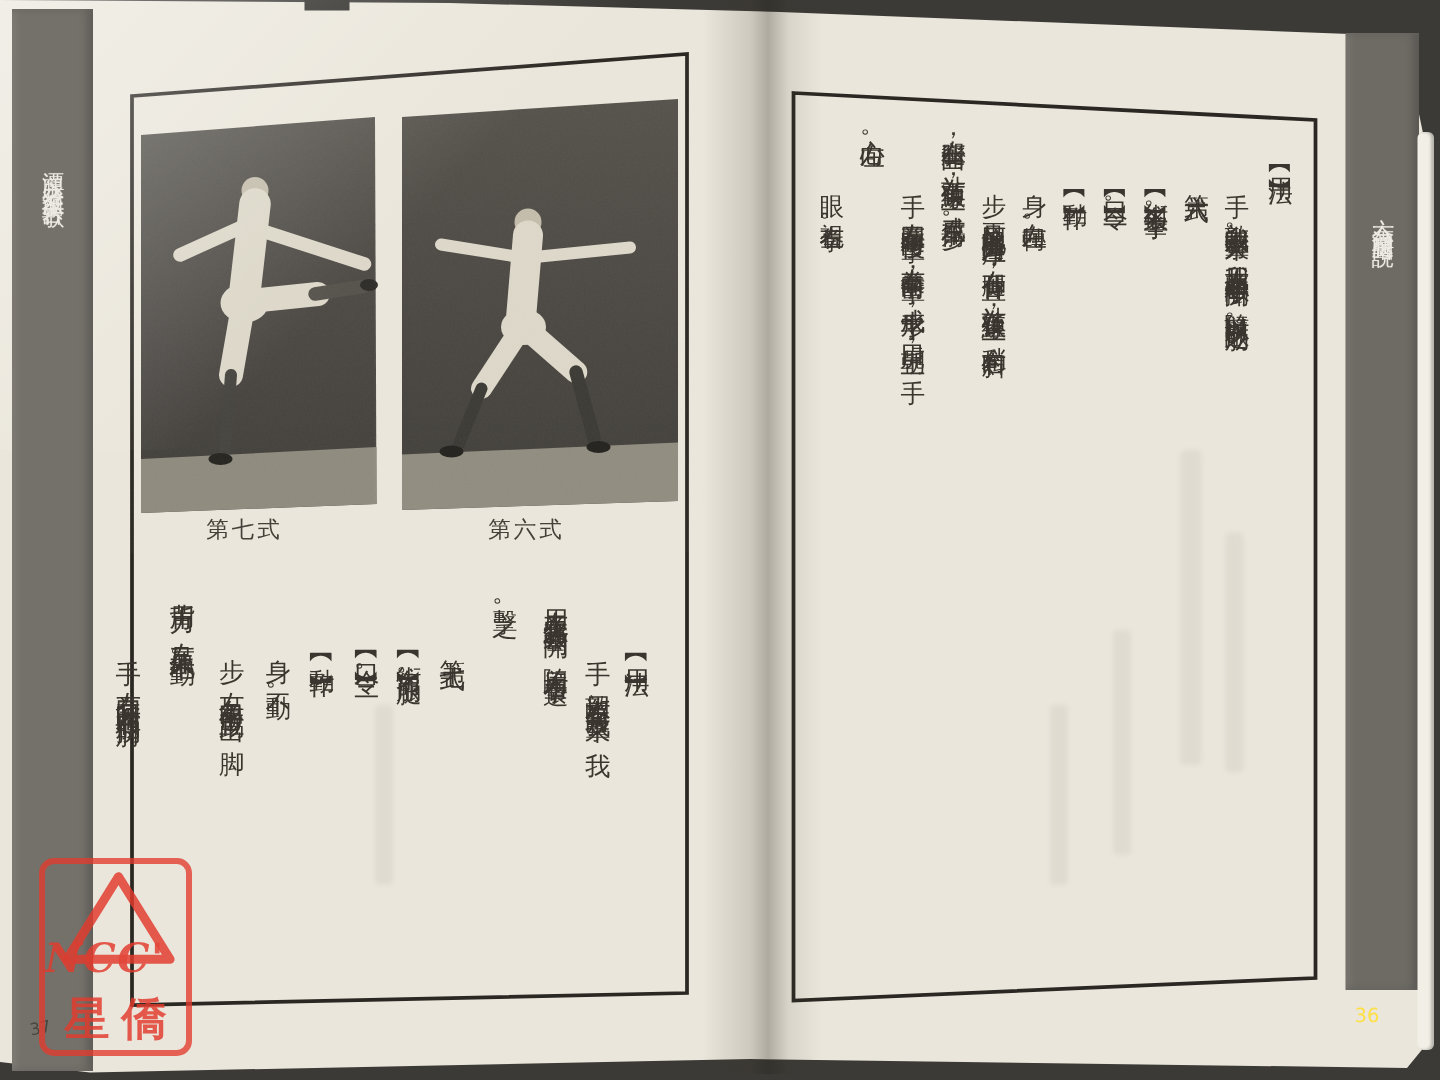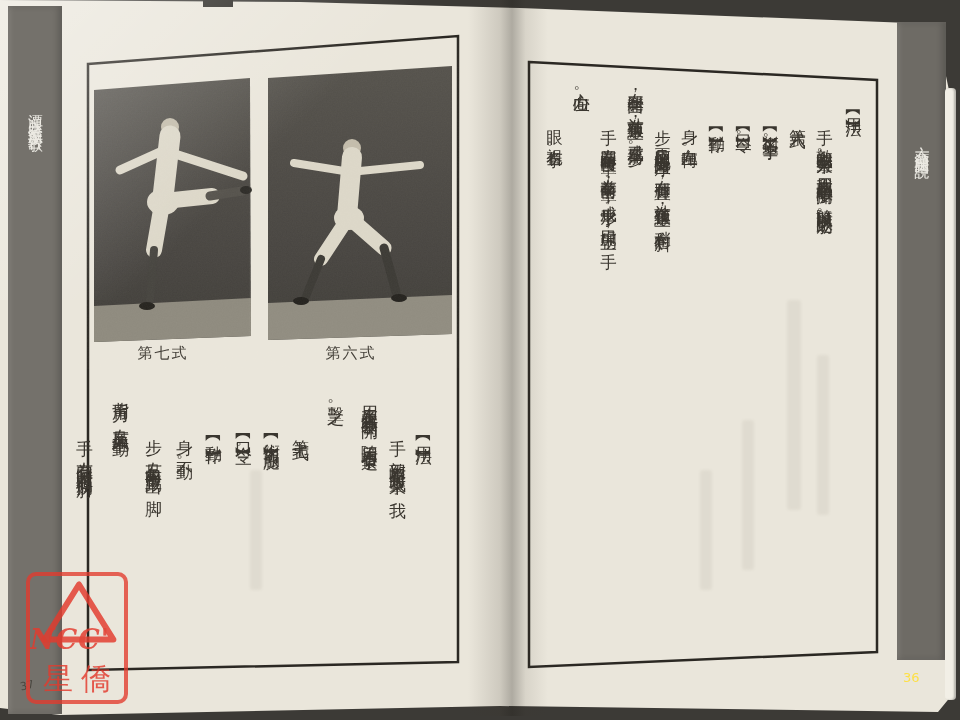--- a/index.html
+++ b/index.html
@@ -39,21 +39,21 @@
   
   .ghost{position:absolute;background:#7a7466;opacity:.09;filter:blur(1.6px);border-radius:3px;}
 
   
   .stamp{position:absolute;left:26px;top:572px;width:94px;height:124px;border:4px solid rgba(226,59,46,.85);
          border-radius:10px;opacity:.92;}
   .stamp-tri{position:absolute;left:6px;top:4px;width:86px;height:64px;}
   .stamp-ncc{position:absolute;left:0px;top:48px;color:rgba(226,59,46,.9);font-style:italic;font-weight:bold;
              font-size:27px;letter-spacing:1px;font-family:"DejaVu Serif",serif;}
   .stamp-cjk{position:absolute;left:0px;bottom:0px;width:100%;text-align:center;color:rgba(226,59,46,.9);
-             font-weight:normal;font-size:30px;letter-spacing:8px;text-indent:8px;}
+             font-weight:bold;font-size:30px;letter-spacing:8px;text-indent:8px;}
 </style>
 </head>
 <body>
 
 <div class="stage">
 
   <svg class="layer" width="960" height="720" viewBox="0 0 960 720">
     <defs>
       <filter id="grain">
         <feTurbulence type="fractalNoise" baseFrequency="0.8" numOctaves="2"></feTurbulence>

